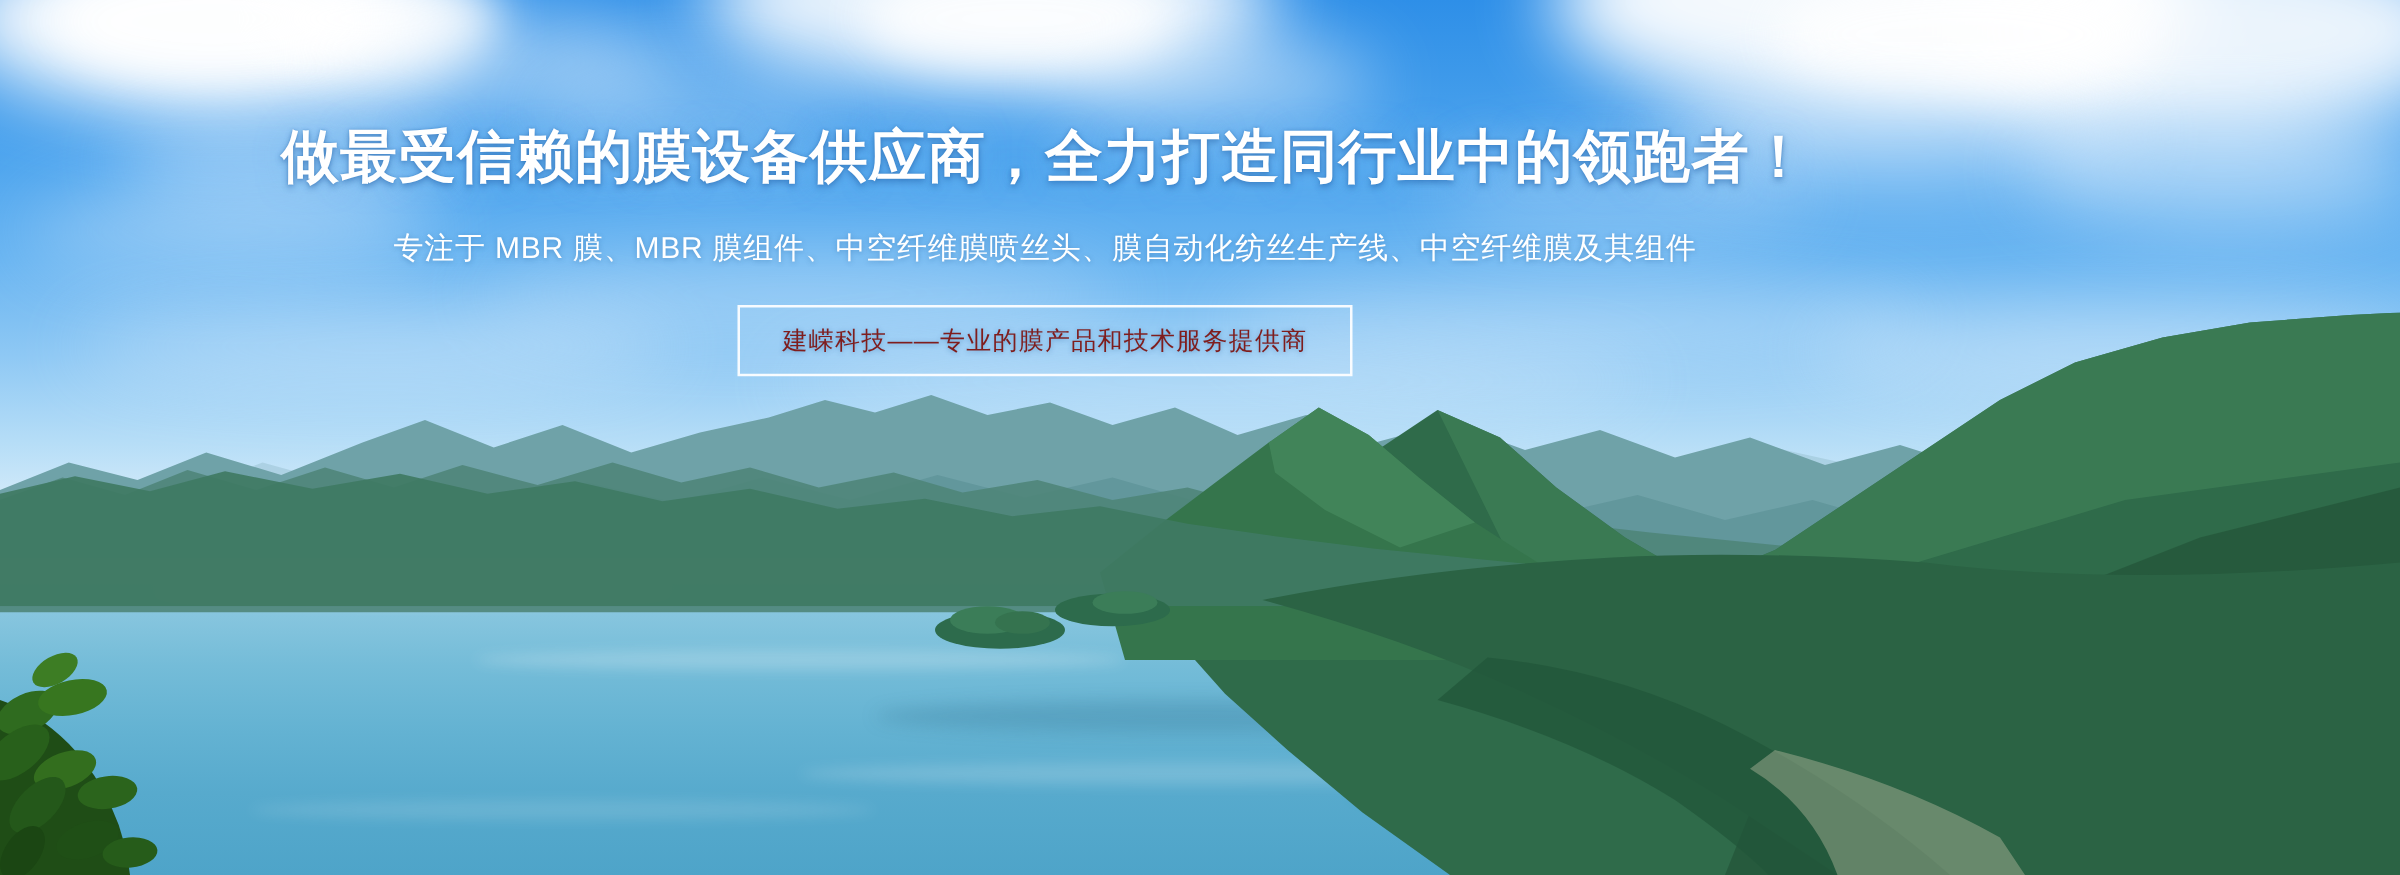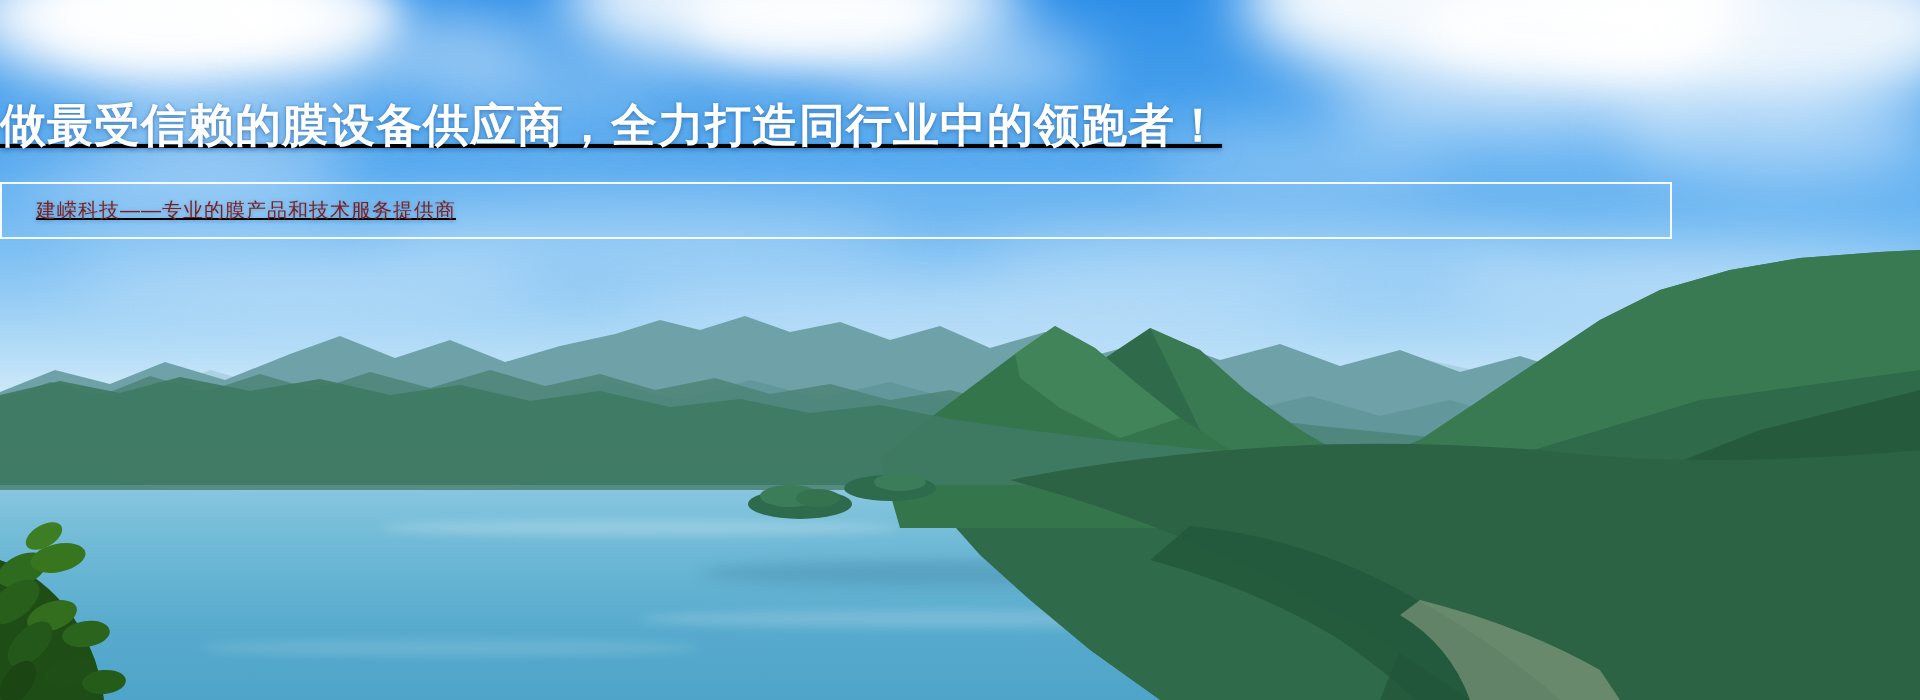--- a/index.html
+++ b/index.html
@@ -40,23 +40,22 @@
         #4ea4c9 100%);
   }
   .waterstreak{position:absolute;background:rgba(255,255,255,.30);filter:blur(5px);border-radius:50%;}
   .waterdark{position:absolute;background:rgba(30,90,120,.20);filter:blur(7px);border-radius:50%;}
   
   .ridge{position:absolute;left:0;width:1920px;}
   .ridge svg{display:block;width:100%;height:100%;}
   
   .overlay{
     position:absolute;left:0;top:0;width:1672px;height:700px;
-    display:flex;flex-direction:column;
+    display:flex;flex-direction:column;align-items:center;
     pointer-events:none;
-    text-decoration:underline;
   }
   .headline{
     margin-top:98px;
     font-size:46px;line-height:1.18;font-weight:bold;
     color:#ffffff;letter-spacing:1px;
     white-space:nowrap;
     text-shadow:
       0 0 2px rgba(40,110,180,.55),
       0 2px 5px rgba(25,80,150,.45),
       0 0 22px rgba(120,185,240,.55);
@@ -214,16 +213,17 @@
       <ellipse cx="30" cy="224" rx="28" ry="15" fill="#24581a" transform="rotate(-45 30 224)"></ellipse>
       <ellipse cx="70" cy="252" rx="26" ry="14" fill="#1f4f16" transform="rotate(-18 70 252)"></ellipse>
       <ellipse cx="18" cy="262" rx="24" ry="14" fill="#1b4613" transform="rotate(-55 18 262)"></ellipse>
       <ellipse cx="104" cy="262" rx="22" ry="12" fill="#265c1a" transform="rotate(-5 104 262)"></ellipse>
       <ellipse cx="44" cy="116" rx="20" ry="11" fill="#3d7d24" transform="rotate(-30 44 116)"></ellipse>
     </svg>
   </div>
 
   <div class="overlay">
     <div class="headline">做最受信赖的膜设备供应商，全力打造同行业中的领跑者！</div>
+    <div class="subline">专注于 MBR 膜、MBR 膜组件、中空纤维膜喷丝头、膜自动化纺丝生产线、中空纤维膜及其组件</div>
     <div class="tagbox">建嵘科技——专业的膜产品和技术服务提供商</div>
   </div>
 
 </div>
 
 </body></html>

